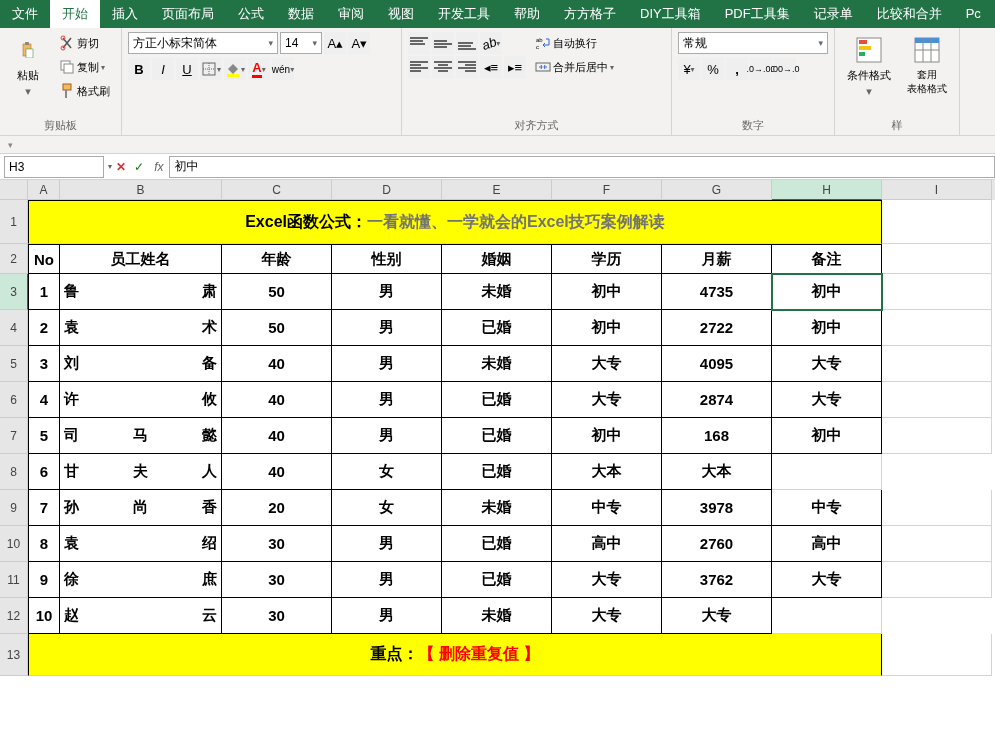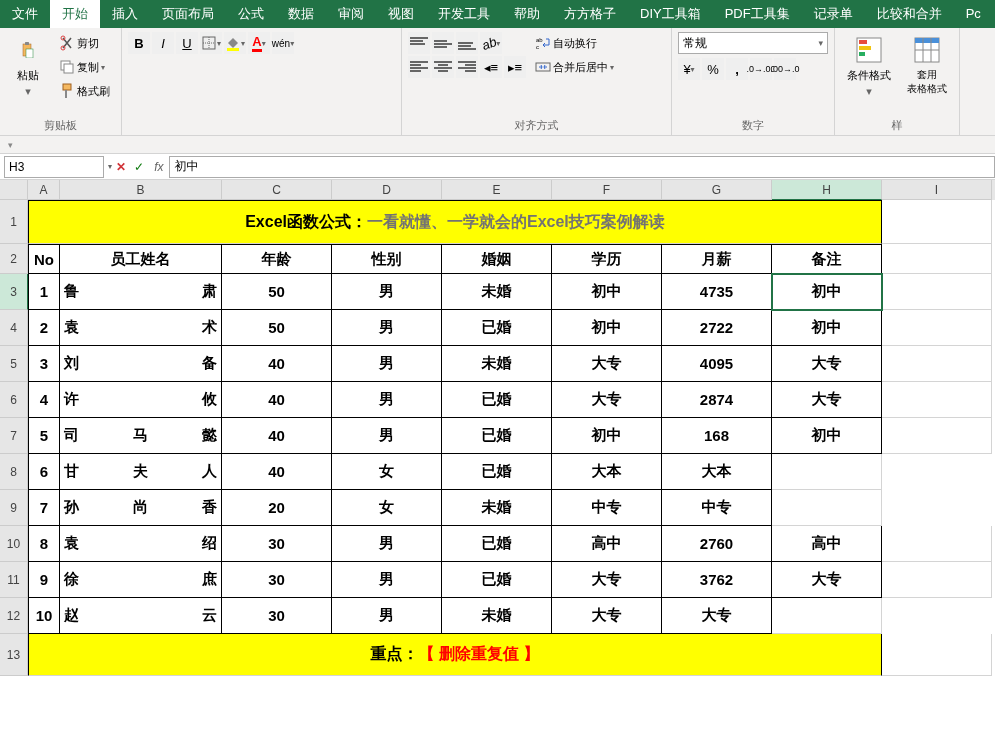--- a/index.html
+++ b/index.html
@@ -116,20 +116,34 @@
           <span>格式刷</span>
         </button>
       </div>
     </div>
     <div class="ribbon-group-label">剪贴板</div>
   </div>
 
   <div class="ribbon-group" style="min-width:280px">
     <div class="ribbon-group-content" style="flex-direction:column; gap:4px;">
       <div class="ribbon-row">
+        <div class="combo" style="width:150px">
+            <span>方正小标宋简体</span>
+          </div>
+        <div class="combo" style="width:42px">
+            <span>14</span>
+          </div>
+        <button class="fmt-btn" title="increase">
+            <span>A▴</span>
+          </button>
+        <button class="fmt-btn">
+            <span>A▾</span>
+          </button>
+      </div>
+      <div class="ribbon-row">
         <button class="fmt-btn" style="font-weight:bold">B</button>
         <button class="fmt-btn" style="font-style:italic">I</button>
         <button class="fmt-btn" style="text-decoration:underline">U</button>
         <button class="fmt-btn">
             <svg class="icon-svg" viewBox="0 0 16 16">
               <rect x="2" y="2" width="12" height="12" fill="none" stroke="#666"></rect>
               <line x1="8" y1="2" x2="8" y2="14" stroke="#666" stroke-dasharray="1,1"></line>
               <line x1="2" y1="8" x2="14" y2="8" stroke="#666" stroke-dasharray="1,1"></line>
             </svg>
             <span class="drop-arrow">▾</span>
@@ -449,20 +463,21 @@
           <div class="cell data-row left-border" style="width: 32px; height: 100%;">7</div>
           <div class="cell data-row name" style="width: 162px; height: 100%;">
             <span>孙</span>
             <span>尚</span>
             <span>香</span>
           </div>
           <div class="cell data-row" style="width: 110px; height: 100%;">20</div>
           <div class="cell data-row" style="width: 110px; height: 100%;">女</div>
           <div class="cell data-row" style="width: 110px; height: 100%;">未婚</div>
           <div class="cell data-row" style="width: 110px; height: 100%;">中专</div>
+          <div class="cell data-row" style="width: 110px; height: 100%;">3978</div>
           <div class="cell data-row" style="width: 110px; height: 100%;">中专</div>
           <div class="cell " style="width: 110px; height: 100%;"></div>
         </div>
         <div class="cell-row" style="height: 36px;">
           <div class="cell data-row left-border" style="width: 32px; height: 100%;">8</div>
           <div class="cell data-row name" style="width: 162px; height: 100%;">
             <span>袁</span>
             <span>绍</span>
           </div>
           <div class="cell data-row" style="width: 110px; height: 100%;">30</div>

